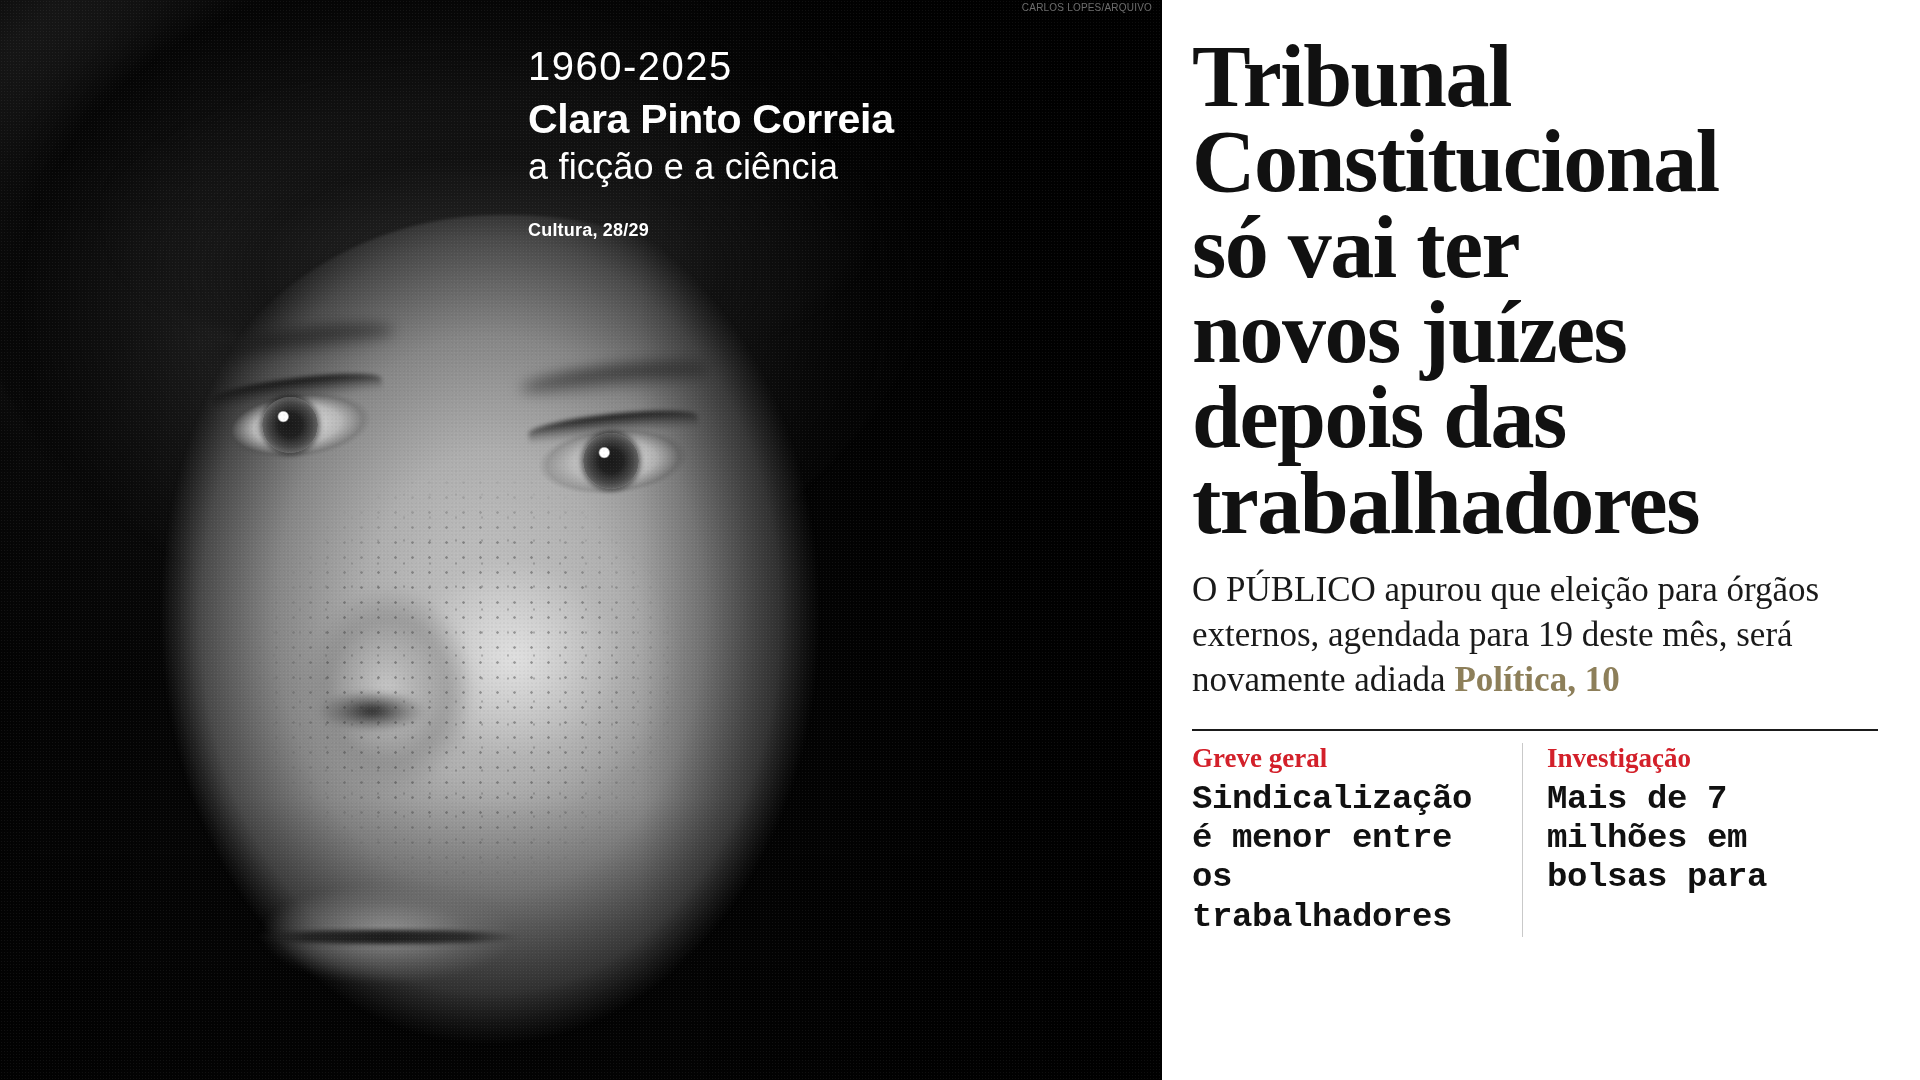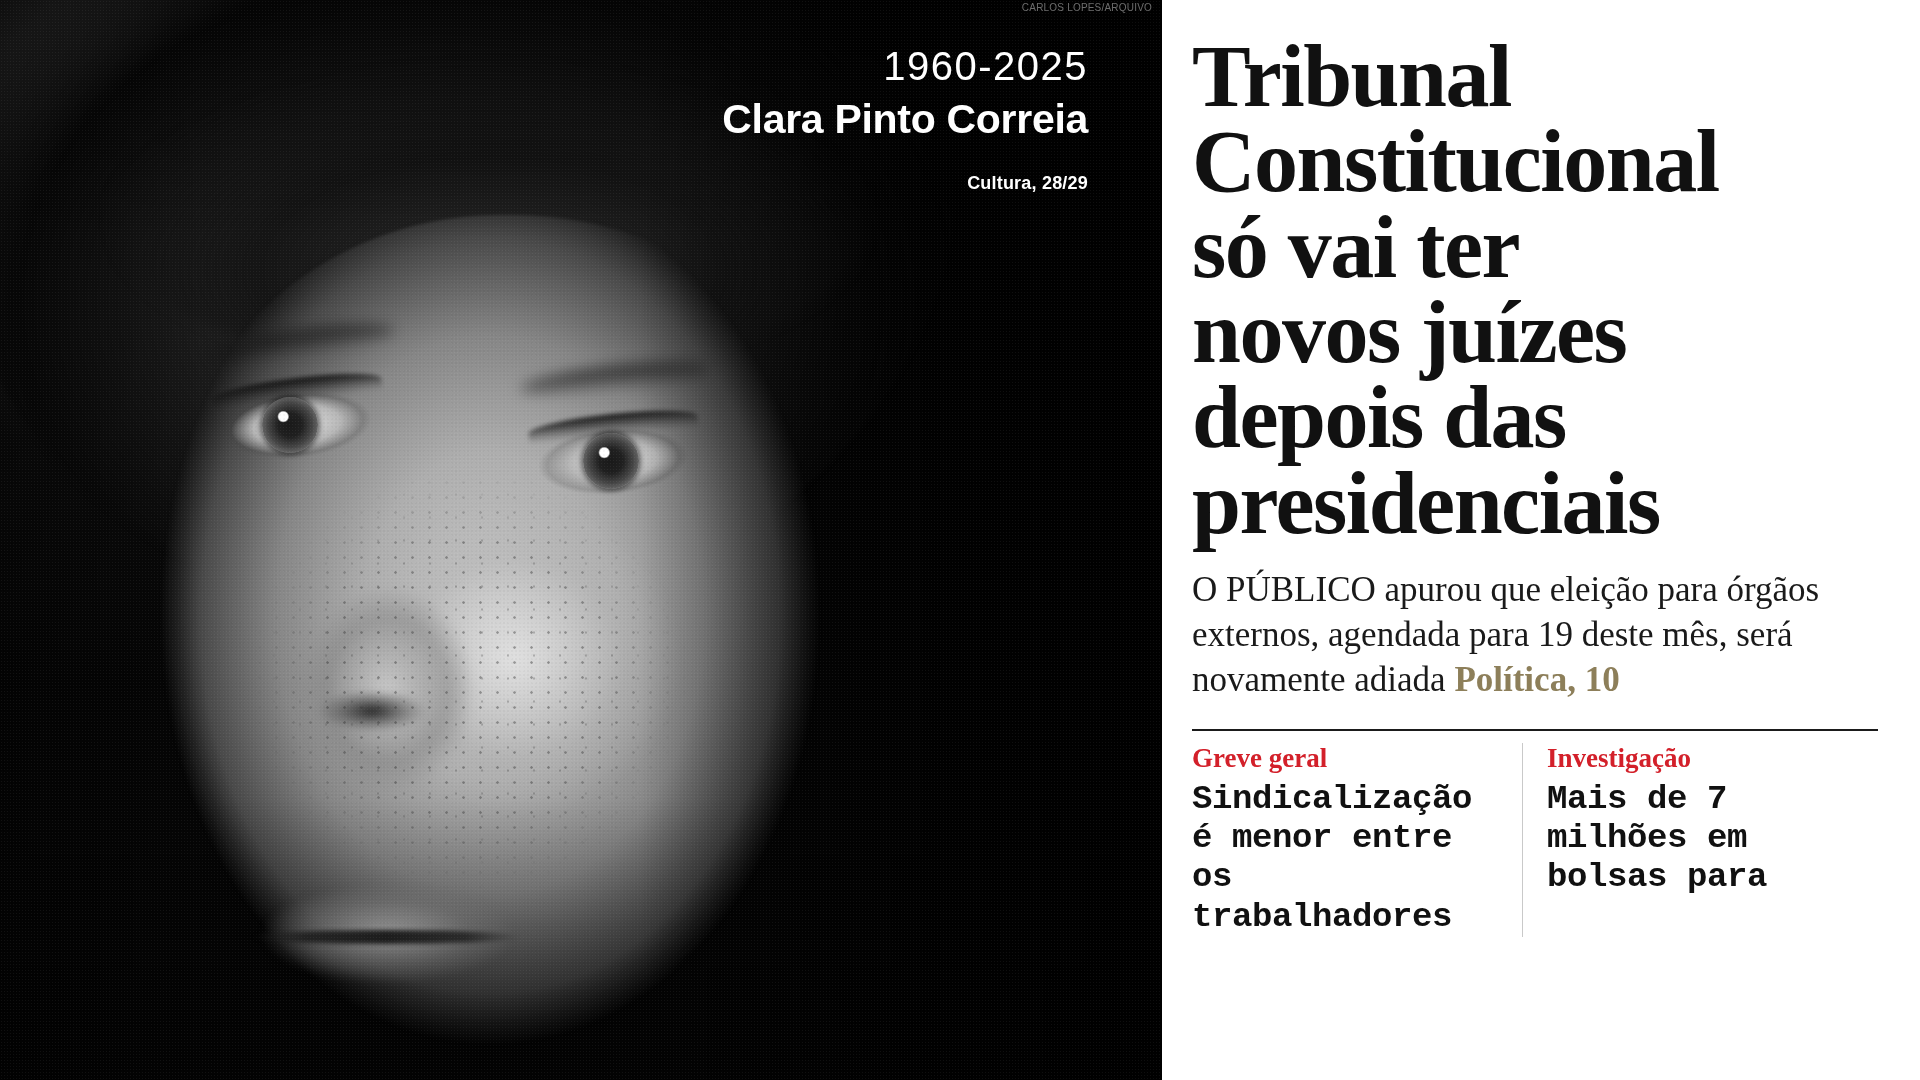--- a/index.html
+++ b/index.html
@@ -231,21 +231,21 @@
     background-size: 3px 3px, 4px 4px;
     background-position: 0 0, 2px 1px;
   }
 
   
   .photo-overlay {
     position: absolute;
     top: 46px;
     right: 74px;
     width: 560px;
-    text-align: right;
+    text-align: left;
     z-index: 5;
     font-family: "Liberation Sans", sans-serif;
     color: #ffffff;
   }
   .ov-years {
     font-size: 40px;
     font-weight: 400;
     letter-spacing: 1.5px;
     line-height: 1;
     margin-bottom: 12px;
@@ -365,33 +365,34 @@
       <div class="freckles"></div>
       <div class="vignette"></div>
       <div class="grain"></div>
     </div>
 
     <div class="photo-credit">CARLOS LOPES/ARQUIVO</div>
 
     <div class="photo-overlay">
       <div class="ov-years">1960-2025</div>
       <div class="ov-name">Clara Pinto Correia</div>
+      <div class="ov-sub">a ficção e a ciência</div>
       <div class="ov-ref">Cultura, 28/29</div>
     </div>
   </div>
 
   <div class="news-panel">
 
     <h1 class="headline">
       <span>Tribunal</span><br>
       <span>Constitucional</span><br>
       <span>só vai ter</span><br>
       <span>novos juízes</span><br>
       <span>depois das</span><br>
-      <span>presidenciais</span>
+      <span>trabalhadores</span>
     </h1>
 
     <p class="standfirst">
       <span>O PÚBLICO apurou que eleição para órgãos externos, agendada para 19 deste mês, será novamente adiada </span><span class="ref">Política, 10</span>
     </p>
 
     <div class="rule"></div>
 
     <div class="briefs">
 

